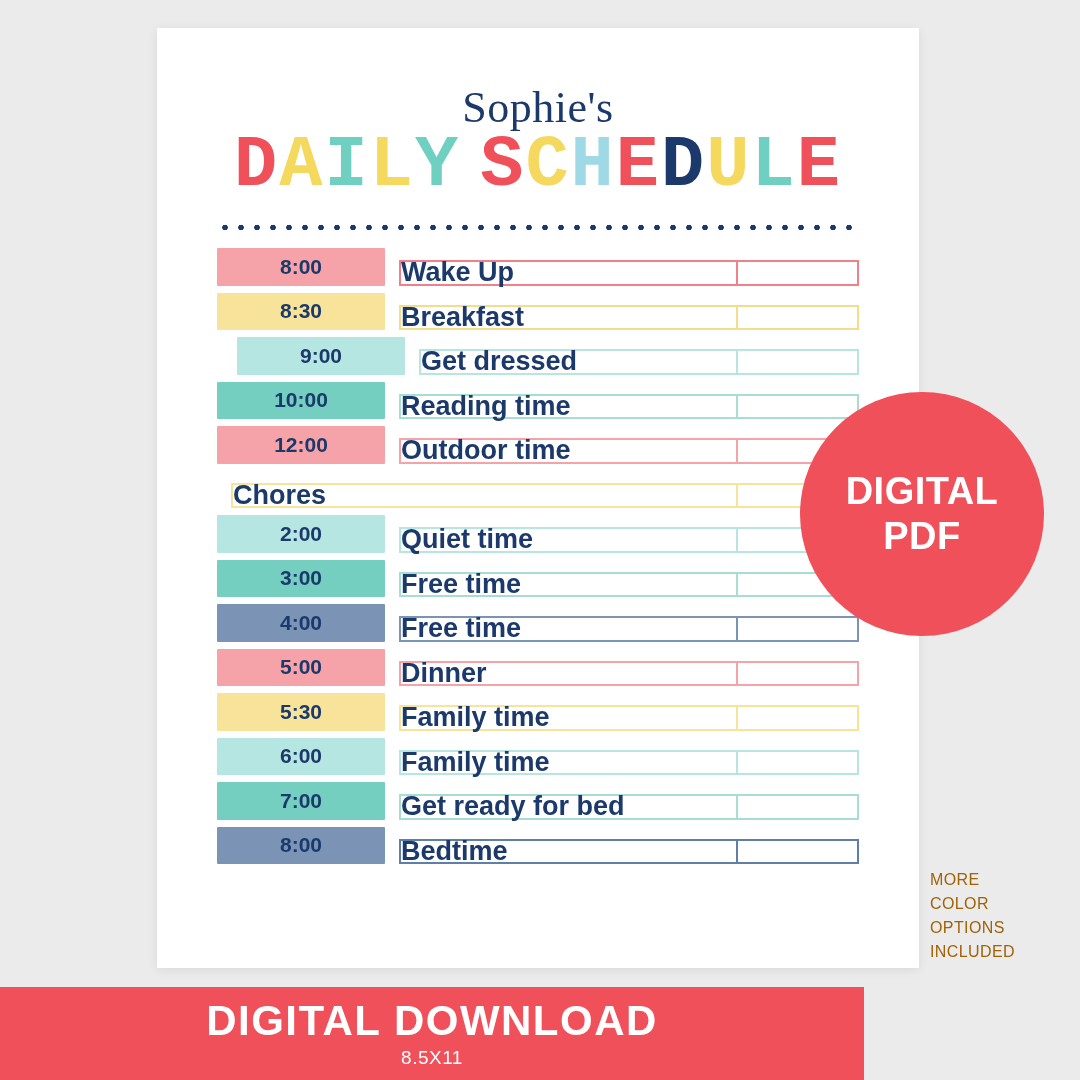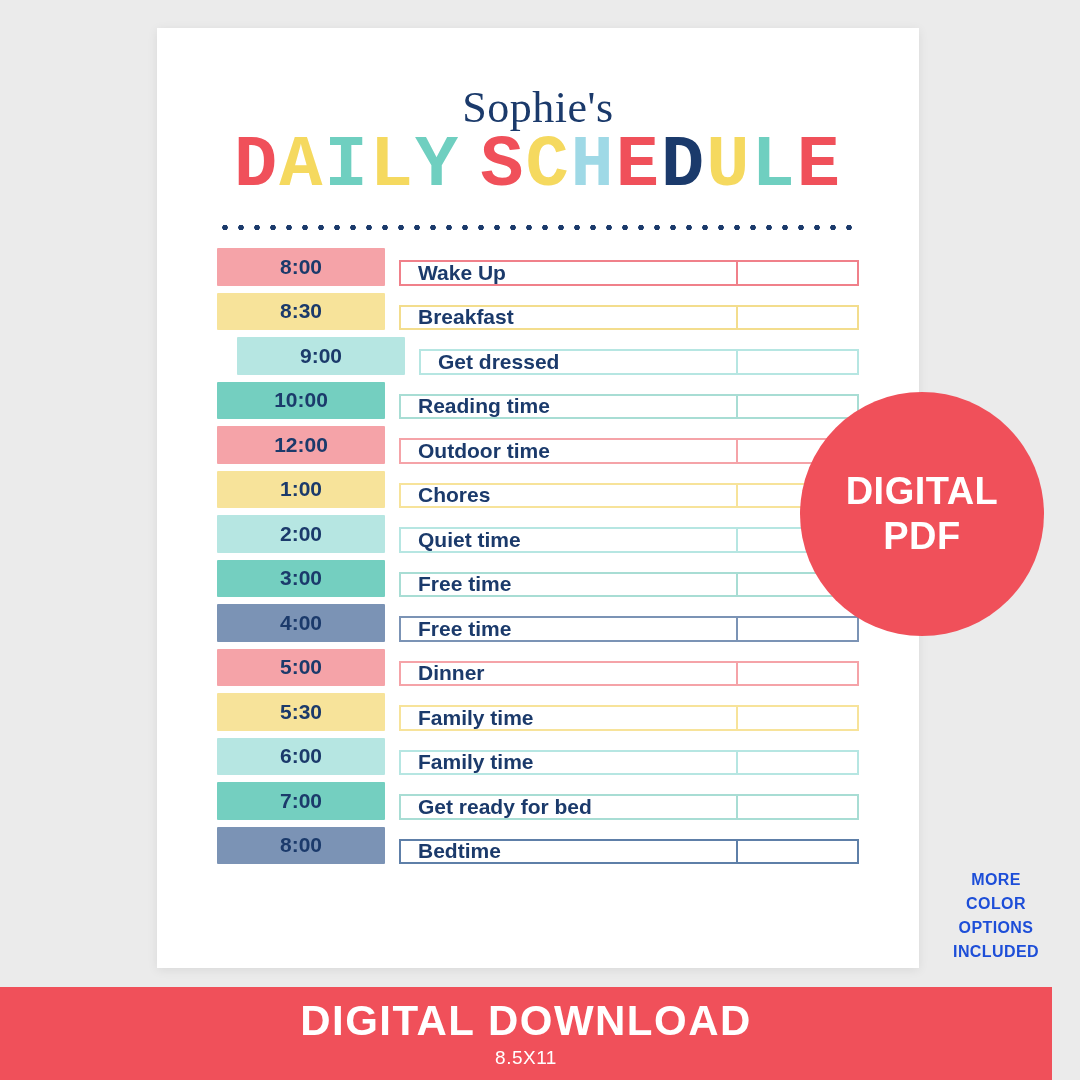--- a/index.html
+++ b/index.html
@@ -82,22 +82,21 @@
     font-size: 21px;
     font-weight: bold;
     color: #1b3a6b;
     border-radius: 1px;
   }
   .gap { width: 14px; }
   .task-cell {
     flex: 1;
     display: flex;
     align-items: center;
-    padding-left: 17px;
-    font-size: 21px;
+    font-size: 27px;
     font-weight: bold;
     color: #1b3a6b;
     background: #ffffff;
     border: 2px solid #cccccc;
     box-sizing: border-box;
     position: relative;
     margin-top: 12px;
   }
   
   .task-cell::after {
@@ -131,34 +130,33 @@
     line-height: 1.18;
     letter-spacing: 0.5px;
   }
 
   
   #more-options {
     position: absolute;
     left: 930px;
     top: 868px;
     width: 132px;
-    text-align: center;
-    color: #1d4ed8;
+    color: #a16207;
     font-size: 16px;
-    font-weight: bold;
+    font-weight: normal;
     line-height: 1.5;
     letter-spacing: 0.4px;
   }
 
   
   #banner {
     position: absolute;
     left: 0;
     bottom: 0;
-    width: 1052px;
+    width: 864px;
     height: 93px;
     background: #f0505a;
     display: flex;
     flex-direction: column;
     align-items: center;
     justify-content: center;
     color: #ffffff;
   }
   #banner-title {
     font-size: 42px;
@@ -225,21 +223,20 @@
       <div class="row">
         <div class="time-cell" style="background: rgb(245, 163, 168);">12:00</div>
         <div class="gap"></div>
         <div class="task-cell" style="border-color: rgb(245, 163, 168); background: rgb(245, 163, 168);">
           <div style="position: absolute; inset: 0px; background: rgb(255, 255, 255);"></div>
           <div style="position: absolute; right: 119px; top: 0px; bottom: 0px; width: 2px; background: rgb(245, 163, 168);"></div>
           <span class="task-label">Outdoor time</span>
         </div>
       </div>
       <div class="row">
-        <div class="time-cell" style="background: rgb(247, 227, 154);">1:00</div>
         <div class="gap"></div>
         <div class="task-cell" style="border-color: rgb(247, 227, 154); background: rgb(247, 227, 154);">
           <div style="position: absolute; inset: 0px; background: rgb(255, 255, 255);"></div>
           <div style="position: absolute; right: 119px; top: 0px; bottom: 0px; width: 2px; background: rgb(247, 227, 154);"></div>
           <span class="task-label">Chores</span>
         </div>
       </div>
       <div class="row">
         <div class="time-cell" style="background: rgb(182, 230, 226);">2:00</div>
         <div class="gap"></div>

